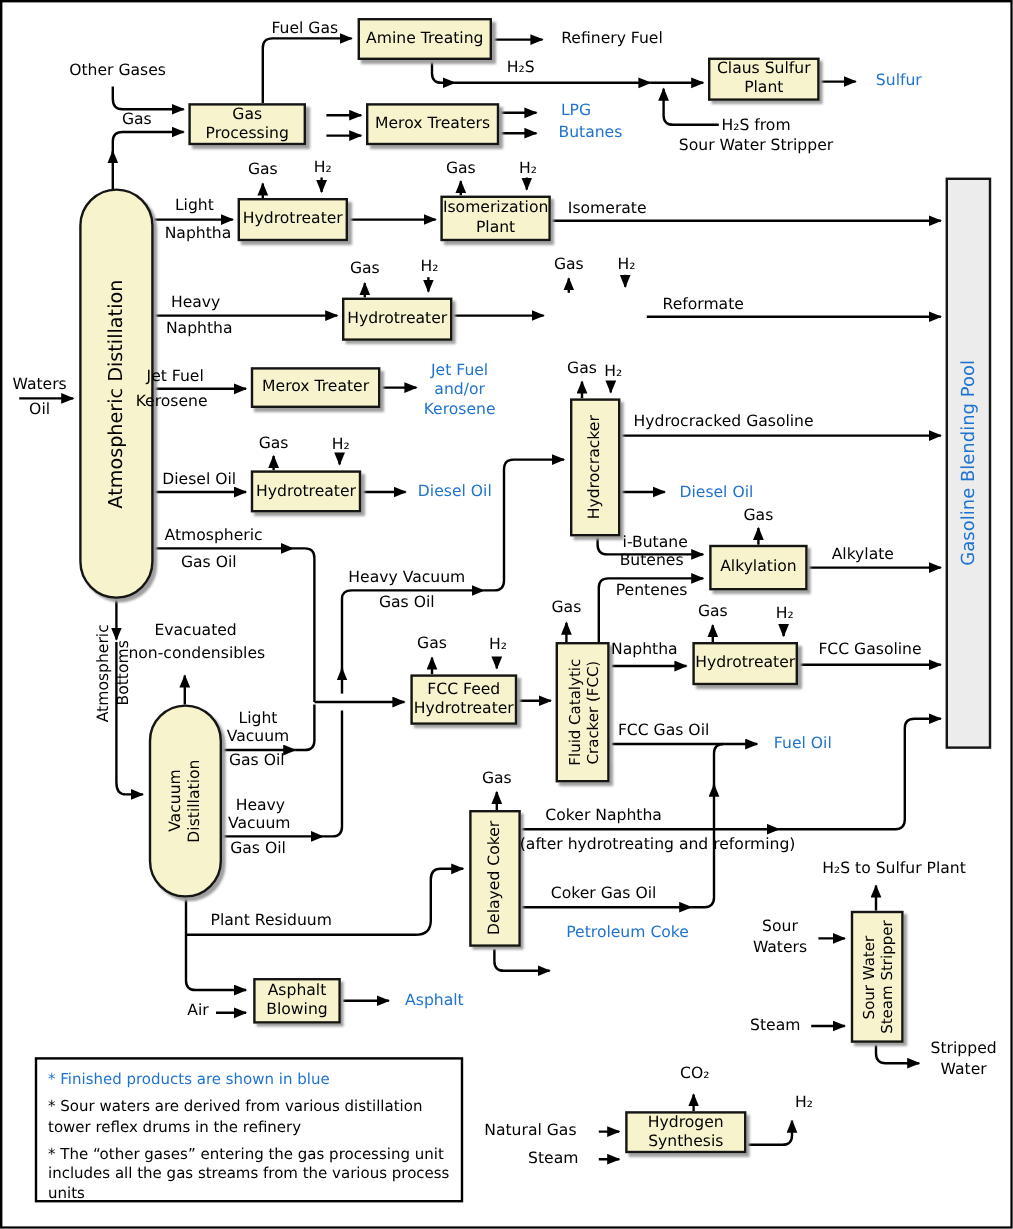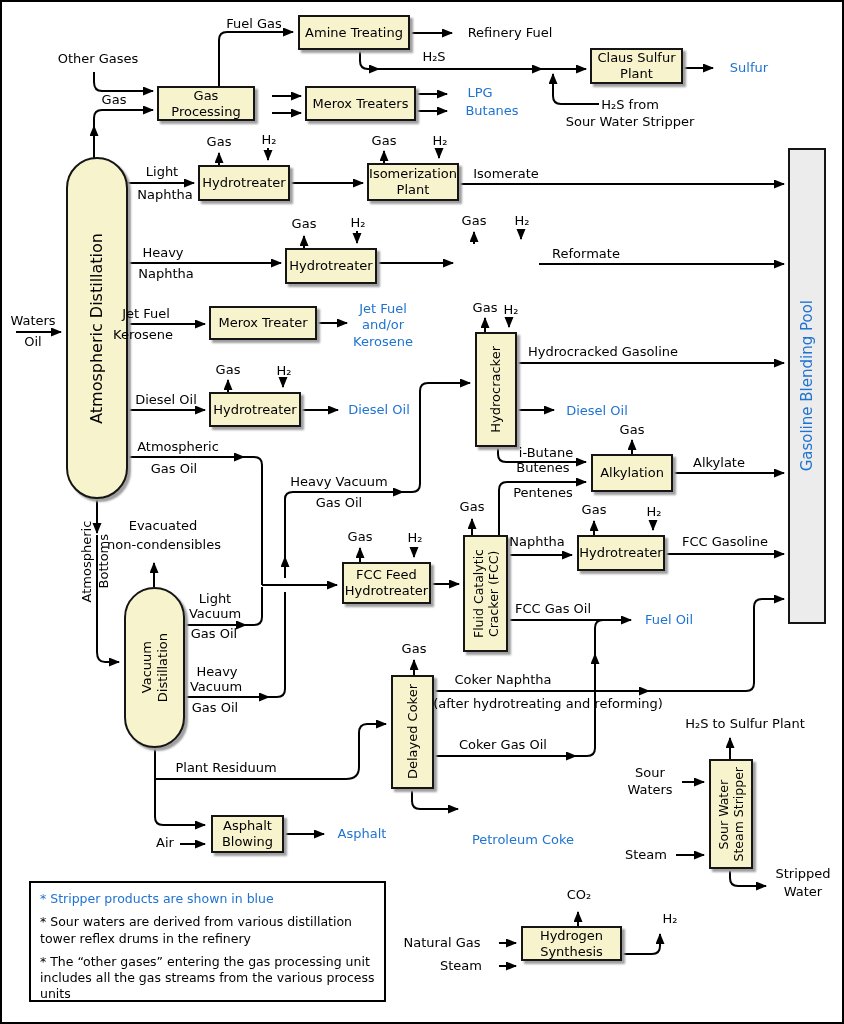--- a/index.html
+++ b/index.html
@@ -287,33 +287,33 @@
   <div class="lbl" style="left:535px;top:540px">Naphtha</div>
   <div class="lbl" style="left:592px;top:508px">Gas</div>
   <div class="lbl" style="left:652px;top:510px">H₂</div>
   <div class="lbl" style="left:723px;top:540px">FCC Gasoline</div>
   <div class="lbl" style="left:551px;top:607px">FCC Gas Oil</div>
   <div class="lbl blue" style="left:667px;top:618px">Fuel Oil</div>
   <div class="lbl" style="left:412px;top:647px">Gas</div>
   <div class="lbl" style="left:501px;top:678px">Coker Naphtha</div>
   <div class="lbl" style="left:546px;top:702px">(after hydrotreating and reforming)</div>
   <div class="lbl" style="left:501px;top:743px">Coker Gas Oil</div>
-  <div class="lbl blue" style="left:521px;top:838px">Petroleum Coke</div>
+  <div class="lbl blue" style="left:521px;top:776px">Petroleum Coke</div>
   <div class="lbl" style="left:163px;top:841px">Air</div>
   <div class="lbl blue" style="left:360px;top:832px">Asphalt</div>
   <div class="lbl" style="left:648px;top:771px">Sour</div>
   <div class="lbl" style="left:648px;top:788px">Waters</div>
   <div class="lbl" style="left:644px;top:853px">Steam</div>
   <div class="lbl" style="left:743px;top:722px">H₂S to Sulfur Plant</div>
   <div class="lbl" style="left:801px;top:872px">Stripped</div>
   <div class="lbl" style="left:801px;top:890px">Water</div>
   <div class="lbl" style="left:440px;top:941px">Natural Gas</div>
   <div class="lbl" style="left:459px;top:964px">Steam</div>
   <div class="lbl" style="left:577px;top:893px">CO₂</div>
   <div class="lbl" style="left:668px;top:917px">H₂</div>
 
   <div class="notes">
-    <p class="blue">* Stripper products are shown in blue</p>
+    <p class="blue">* Finished products are shown in blue</p>
     <p>* Sour waters are derived from various distillation tower reflex drums in the refinery</p>
     <p>* The “other gases” entering the gas processing unit includes all the gas streams from the various process units</p>
   </div>
 
 </div>
 
 </body></html>

